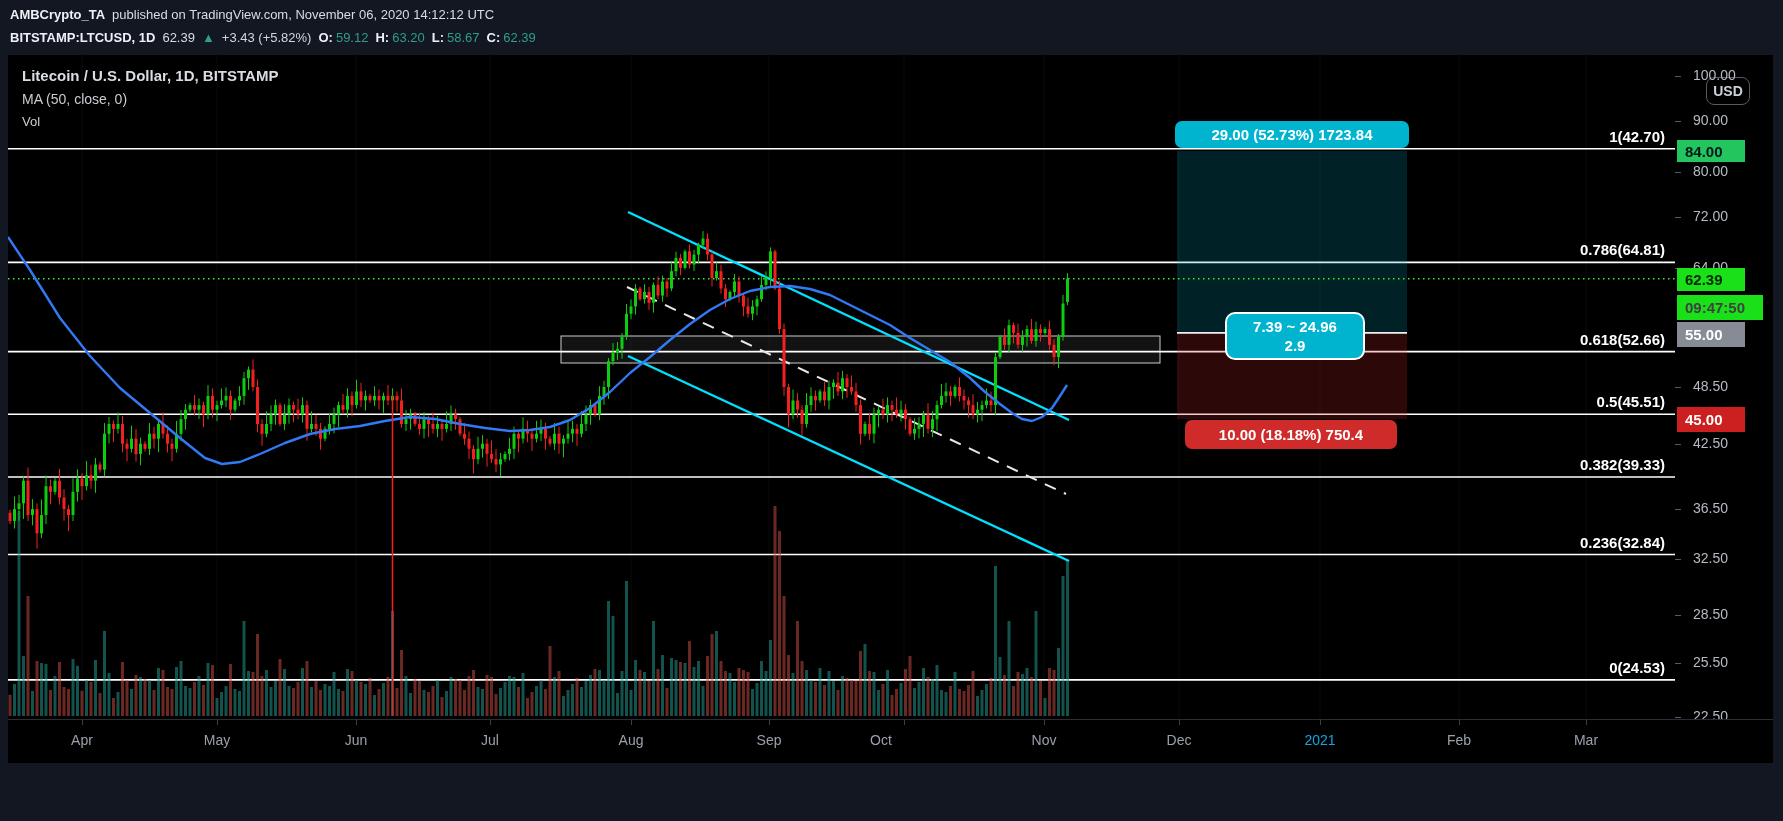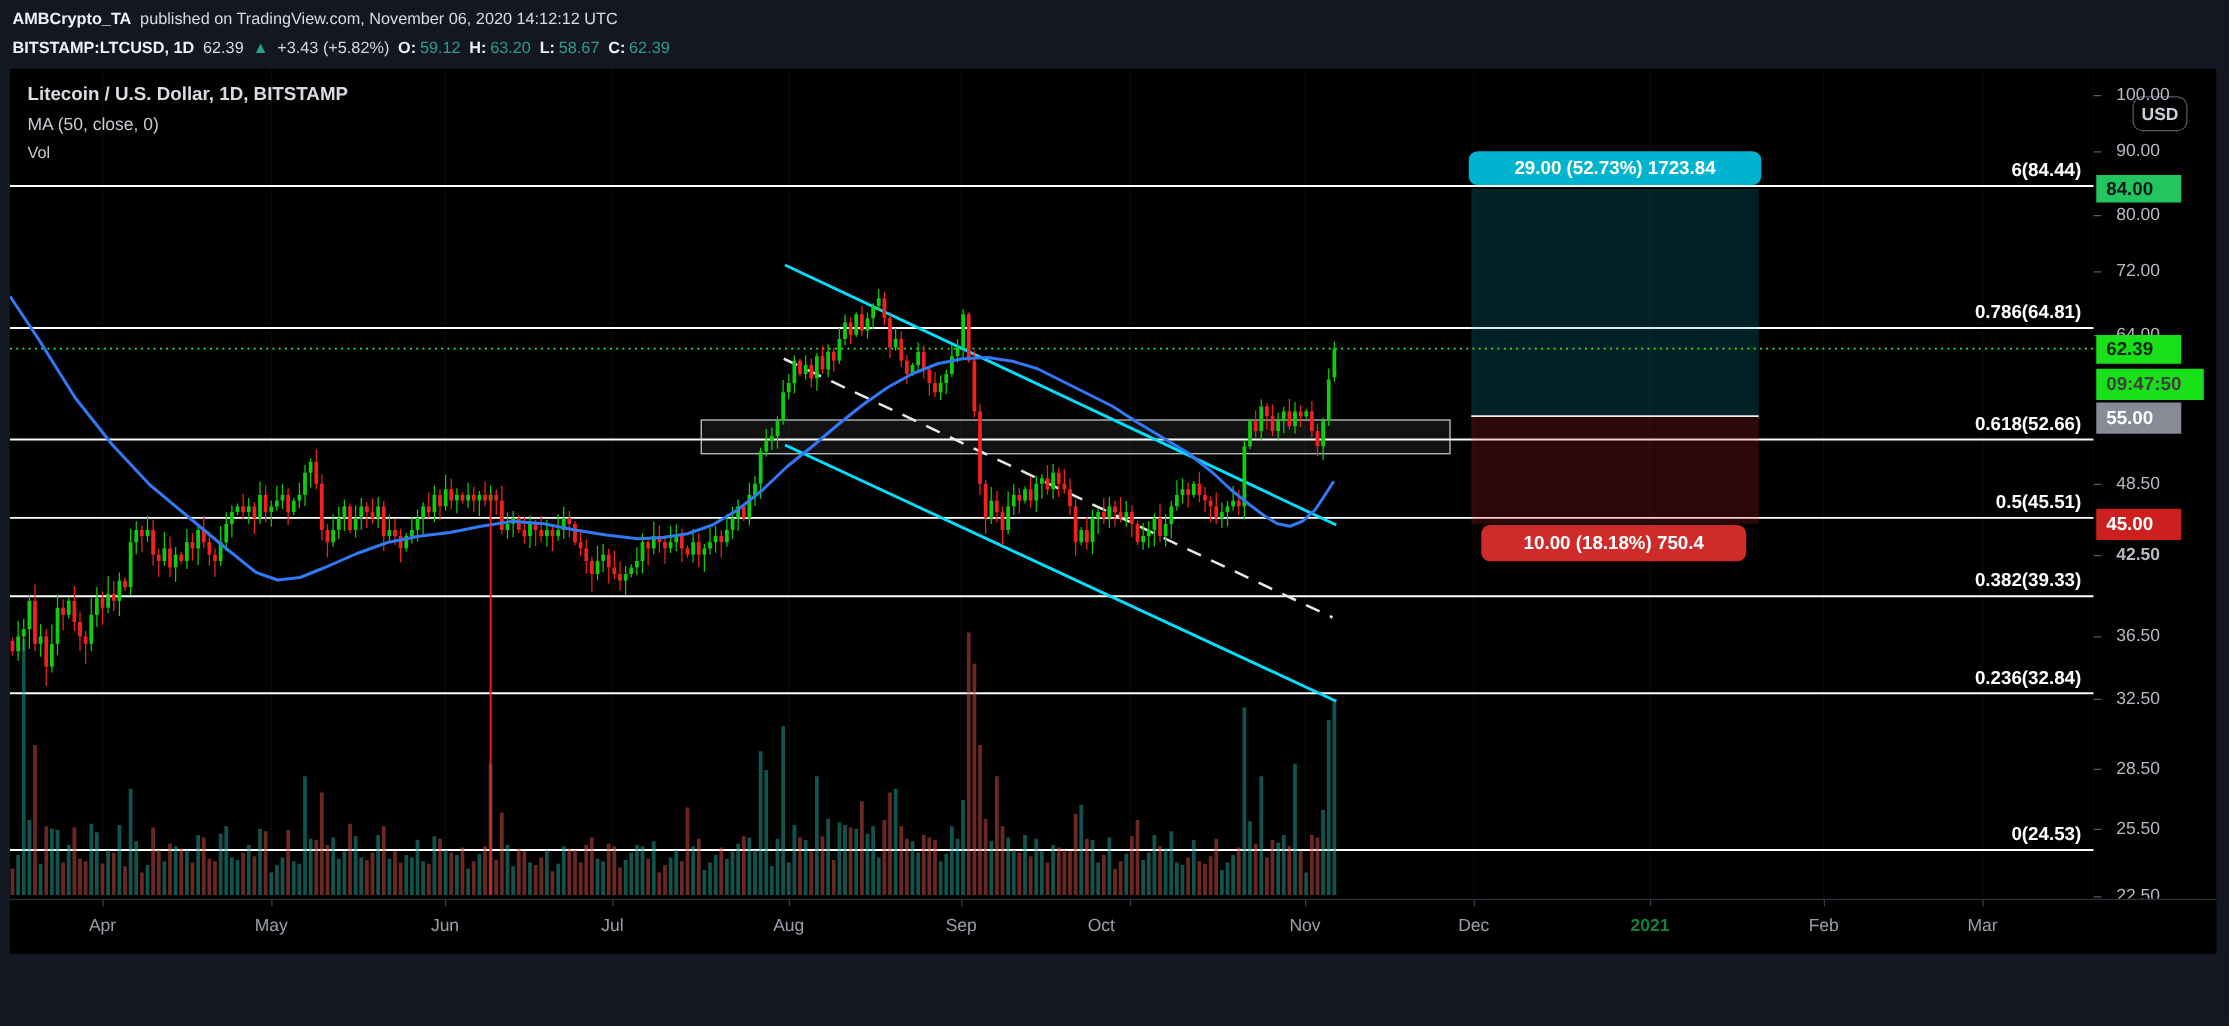--- a/index.html
+++ b/index.html
@@ -35,21 +35,21 @@
     color:#ccd0d8;font-size:14px;font-weight:600;display:flex;align-items:center;justify-content:center;background:transparent;}
   .apill{position:absolute;left:2px;font-size:15px;font-weight:bold;display:flex;align-items:center;padding-left:8px;box-sizing:border-box;white-space:nowrap;}
   #apill-target{top:85px;width:68px;height:22px;background:#22c55e;color:#04181c;}
   #apill-last{top:213px;width:68px;height:23px;background:#19e019;color:#032803;}
   #apill-countdown{top:240px;width:86px;height:25px;background:#19e019;color:#404040;}
   #apill-entry{top:267px;width:68px;height:25px;background:#868b96;color:#fff;}
   #apill-stop{top:352px;width:68px;height:25px;background:#cc2020;color:#fff;}
   
   #taxis{position:absolute;left:0;top:664px;width:1765px;height:44px;background:#000;border-top:1px solid #2a2e39;}
   .mlabel{position:absolute;top:12px;transform:translateX(-50%);font-size:14px;color:#9aa0ab;white-space:nowrap;}
-  .mlabel.year{color:#15803d;font-weight:bold;}
+  .mlabel.year{color:#0ea5e9;font-weight:normal;}
   .mtick{position:absolute;top:0;width:1px;height:5px;background:#3a3e48;}
   
   #footer{position:absolute;left:0;top:763px;width:1783px;height:58px;background:#131722;}
 </style>
 </head>
 <body>
 
 <div id="header">
   <div class="hline" id="hline1">
     <span class="b">AMBCrypto_TA</span>
@@ -837,49 +837,53 @@
           <path d="M0 182 L 22 215 L 52 263 L 82 301 L 112 333 L 142 358 L 172 383 L 197 403 L 214 409 L 232 407 L 252 399 L 277 388 L 302 379 L 327 374 L 352 371 L 377 366 L 402 362 L 427 364 L 452 369 L 477 373 L 502 376 L 522 375 L 542 372 L 562 365 L 582 353 L 602 337 L 622 318 L 642 302 L 662 285 L 682 269 L 702 255 L 722 244 L 742 236 L 762 232 L 782 231 L 802 234 L 822 240 L 842 250 L 862 260 L 882 270 L 902 283 L 922 295 L 942 307 L 962 323 L 977 337 L 992 349 L 1004 358 L 1014 364 L 1024 366 L 1034 362 L 1044 353 L 1052 341 L 1059 330" fill="none" stroke="#3179f5" stroke-width="2.4" stroke-linejoin="round"></path>
         </g>
         <g>
           <line x1="384.5" y1="340" x2="384.5" y2="661" stroke="#f32020" stroke-width="1.5"></line>
         </g>
       </svg>
     <div class="legend" id="legend-title">Litecoin / U.S. Dollar, 1D, BITSTAMP</div>
     <div class="legend" id="legend-ma">MA (50, close, 0)</div>
     <div class="legend" id="legend-vol">Vol</div>
     <div id="fib-labels">
-        <div class="fib-label" style="top: 72.7331px;">6(84.44)</div>
+        <div class="fib-label" style="top: 72.7331px;">1(42.70)</div>
         <div class="fib-label" style="top: 186.424px;">0.786(64.81)</div>
         <div class="fib-label" style="top: 275.631px;">0.618(52.66)</div>
         <div class="fib-label" style="top: 338.335px;">0.5(45.51)</div>
         <div class="fib-label" style="top: 401.047px;">0.382(39.33)</div>
         <div class="fib-label" style="top: 478.539px;">0.236(32.84)</div>
         <div class="fib-label" style="top: 603.904px;">0(24.53)</div>
       </div>
     <div class="pill" id="pill-target">29.00 (52.73%) 1723.84</div>
+    <div class="pill" id="pill-rr">
+      <span>7.39 ~ 24.96</span>
+      <span>2.9</span>
+    </div>
     <div class="pill" id="pill-stop">10.00 (18.18%) 750.4</div>
   </div>
 
   <div id="paxis">
     <div id="usd-btn">USD</div>
     <div id="pticks">
         <div class="ptick-dash" style="top: 21px;"></div>
         <div class="ptick" style="top: 12.0584px;">100.00</div>
         <div class="ptick-dash" style="top: 66px;"></div>
         <div class="ptick" style="top: 57.3318px;">90.00</div>
         <div class="ptick-dash" style="top: 117px;"></div>
         <div class="ptick" style="top: 107.943px;">80.00</div>
         <div class="ptick-dash" style="top: 162px;"></div>
         <div class="ptick" style="top: 153.217px;">72.00</div>
         <div class="ptick-dash" style="top: 213px;"></div>
         <div class="ptick" style="top: 203.828px;">64.00</div>
         <div class="ptick-dash" style="top: 332px;"></div>
         <div class="ptick" style="top: 322.992px;">48.50</div>
         <div class="ptick-dash" style="top: 389px;"></div>
-        <div class="ptick" style="top: 379.738px; font-weight: bold;">42.50</div>
+        <div class="ptick" style="top: 379.738px;">42.50</div>
         <div class="ptick-dash" style="top: 454px;"></div>
         <div class="ptick" style="top: 445.135px;">36.50</div>
         <div class="ptick-dash" style="top: 504px;"></div>
         <div class="ptick" style="top: 495.011px;">32.50</div>
         <div class="ptick-dash" style="top: 560px;"></div>
         <div class="ptick" style="top: 551.446px;">28.50</div>
         <div class="ptick-dash" style="top: 608px;"></div>
         <div class="ptick" style="top: 599.24px;">25.50</div>
         <div class="ptick-dash" style="top: 662px;"></div>
         <div class="ptick" style="top: 653.022px;">22.50</div>

